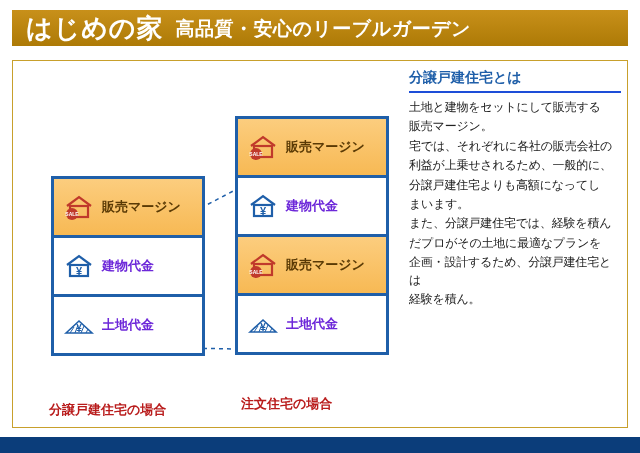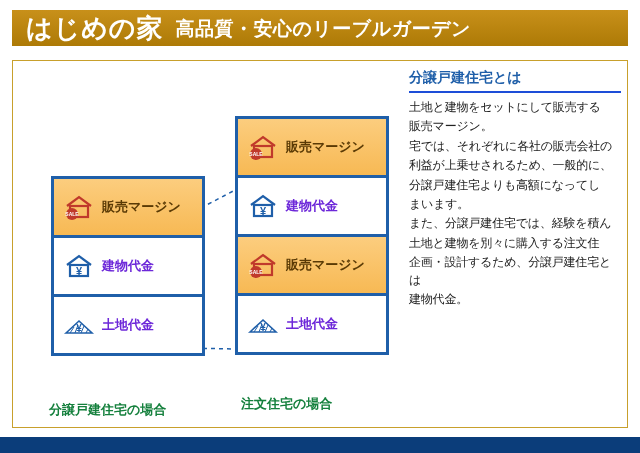--- a/index.html
+++ b/index.html
@@ -118,21 +118,21 @@
     height: 34px;
     flex: 0 0 34px;
     position: relative;
   }
 
   
   .caption {
     position: absolute;
     font-size: 13px;
     font-weight: bold;
-    color: #15803d;
+    color: #b91c1c;
     white-space: nowrap;
   }
   .caption-left { left: 36px; top: 340px; }
   .caption-right { left: 228px; top: 334px; }
 
   
   .panel {
     position: absolute;
     left: 396px;
     top: 8px;
@@ -285,23 +285,23 @@
     <div class="panel">
       <div class="panel-title">分譲戸建住宅とは</div>
       <div class="panel-body">
         <p>土地と建物をセットにして販売する</p>
         <p>販売マージン。</p>
         <p>宅では、それぞれに各社の販売会社の</p>
         <p>利益が上乗せされるため、一般的に、</p>
         <p>分譲戸建住宅よりも高額になってし</p>
         <p>まいます。</p>
         <p>また、分譲戸建住宅では、経験を積ん</p>
-        <p>土地と建物を別々に購入する注文住</p>
+        <p>だプロがその土地に最適なプランを</p>
         <p>企画・設計するため、分譲戸建住宅とは</p>
-        <p>建物代金。</p>
+        <p>経験を積ん。</p>
       </div>
     </div>
 
   </div>
 
   <div class="bottombar"></div>
 
 </div>
 
 </body></html>

